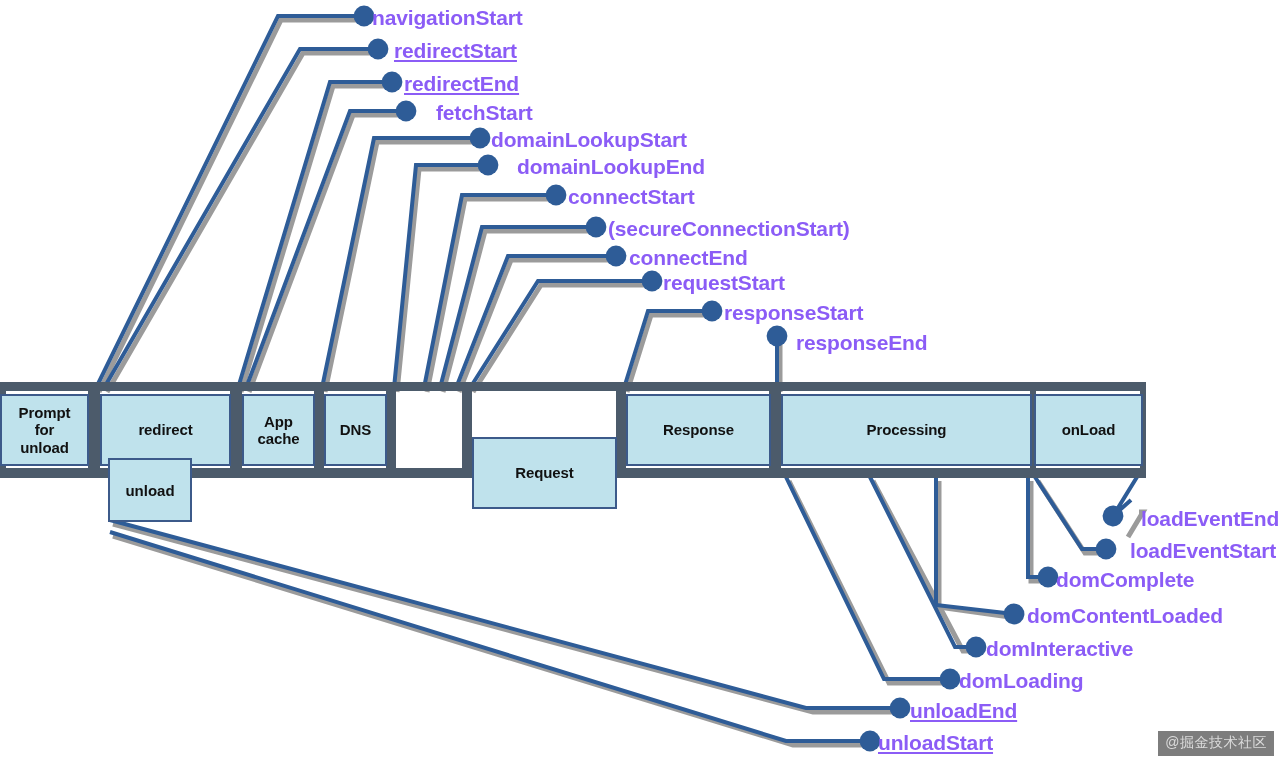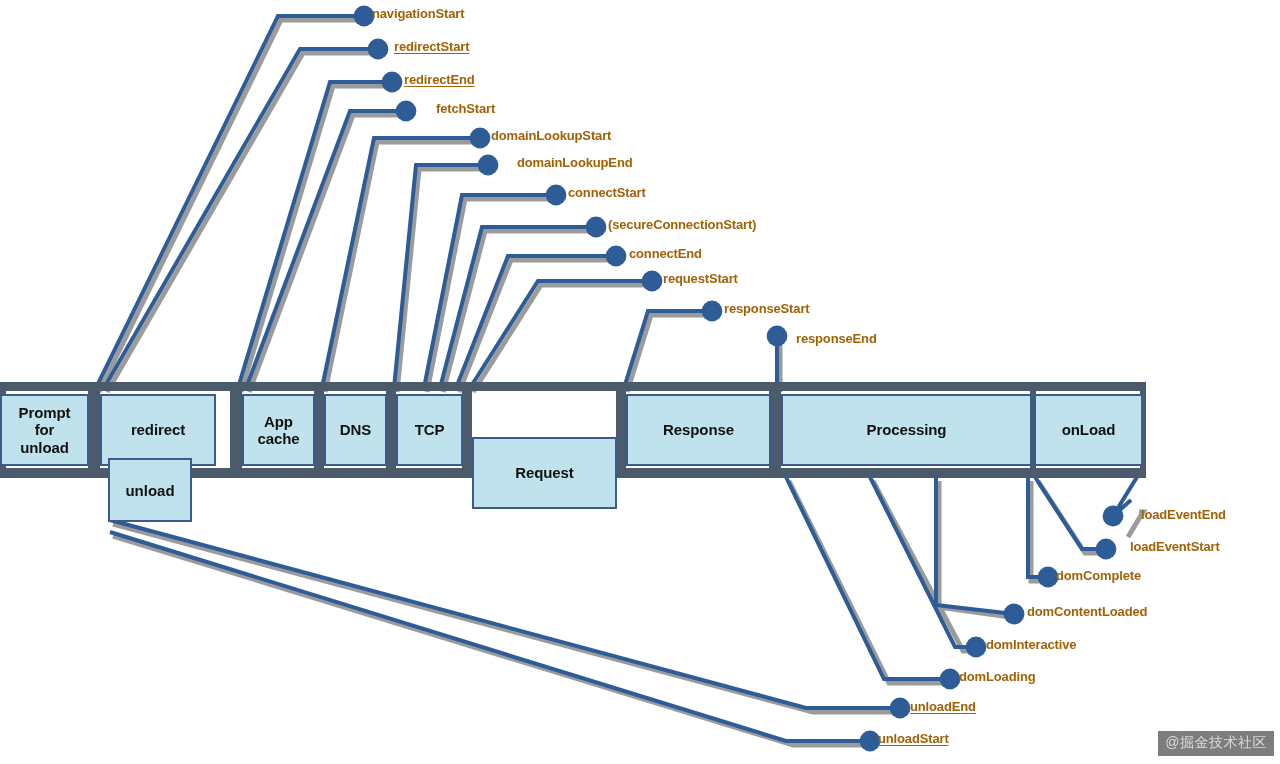--- a/index.html
+++ b/index.html
@@ -56,22 +56,22 @@
     justify-content: center;
     font-weight: bold;
     font-size: 15px;
     color: #111111;
   }
 
   
   .mlabel {
     position: absolute;
     font-weight: bold;
-    font-size: 13px;
-    color: #a16207;
+    font-size: 21px;
+    color: #8b5cf6;
     white-space: nowrap;
     letter-spacing: -0.15px;
   }
   .mlabel.u { text-decoration: underline; text-underline-offset: 2px; }
 
   
   #watermark {
     position: absolute;
     right: 6px;
     bottom: 8px;
@@ -174,38 +174,35 @@
   <div class="bar-band" style="left:1030px;top:382px; width:6px;  height:96px;"></div>
 
   <div class="phase-box multi" style="left:0px;   top:394px; width:89px;  height:72px;">
     <span>
       <span>Prompt</span><br>
       <span>for</span><br>
       <span>unload</span>
     </span>
   </div>
 
-  <div class="phase-box" style="left:100px; top:394px; width:116px; height:72px;">
+  <div class="phase-box" style="left:100px; top:394px; width:131px; height:72px;">
     <span>redirect</span>
   </div>
 
   <div class="phase-box multi" style="left:242px; top:394px; width:73px;  height:72px;">
     <span>
       <span>App</span><br>
       <span>cache</span>
     </span>
   </div>
 
   <div class="phase-box" style="left:324px; top:394px; width:63px;  height:72px;">
     <span>DNS</span>
   </div>
 
-  <div class="phase-box" style="left:396px; top:394px; width:67px;  height:72px;">
-    <span>TCP</span>
-  </div>
 
   <div class="phase-box" style="left:472px; top:394px; width:145px; height:72px;margin-top:43px;">
     <span>Request</span>
   </div>
 
   <div class="phase-box" style="left:626px; top:394px; width:145px; height:72px;">
     <span>Response</span>
   </div>
 
   <div class="phase-box" style="left:781px; top:394px; width:251px; height:72px;">

